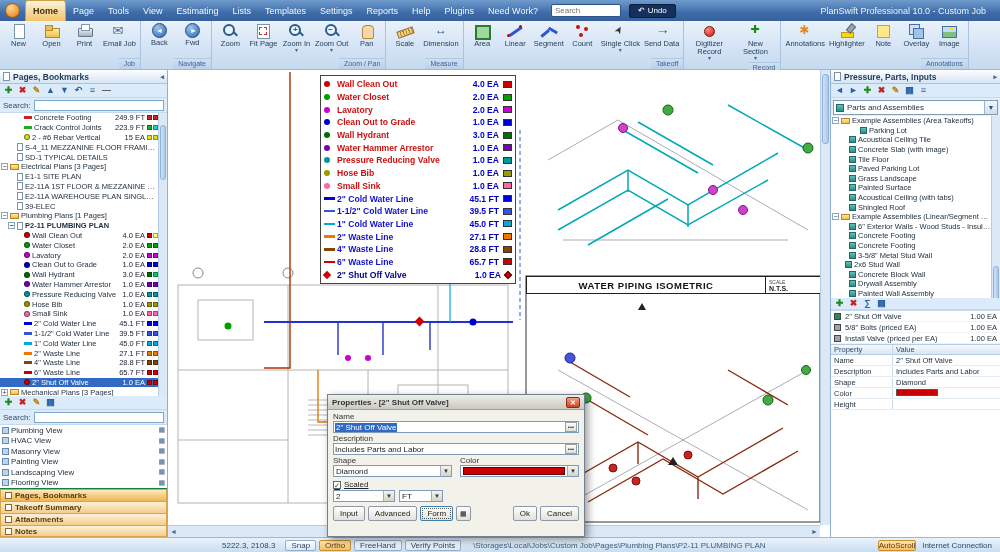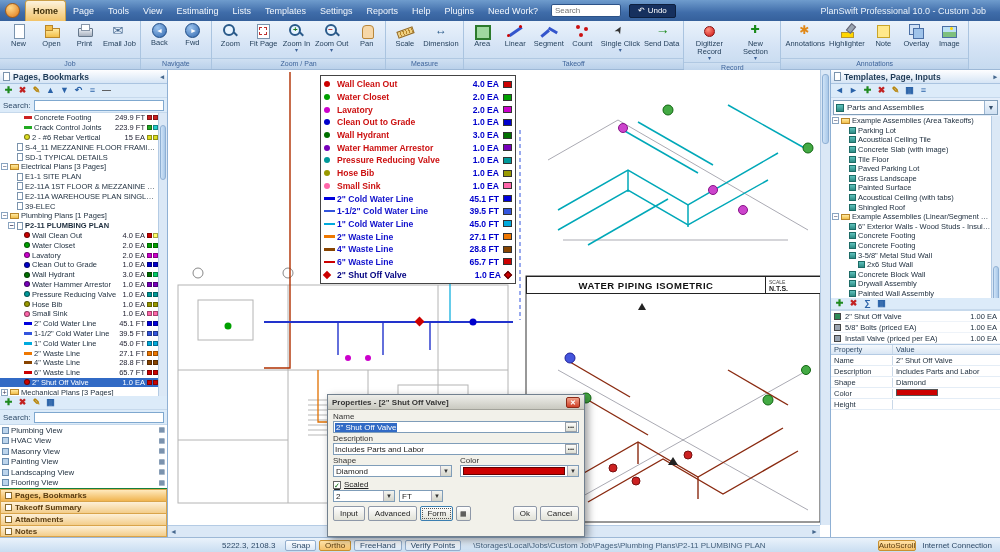--- a/index.html
+++ b/index.html
@@ -16,21 +16,21 @@
   .menu-tab.active { background:linear-gradient(#fdf3dd,#f4c express 268); background:linear-gradient(#fdf3dd,#f2c368); color:#40300a;
     border:1px solid #caa04a; border-bottom:none; border-radius:3px 3px 0 0; font-weight:bold; }
   .menu-search { width:70px; height:13px; border:1px solid #2d5档388; border:1px solid #2d5388; border-radius:2px; font-size:8px; padding:0 3px; margin-left:6px; }
   .undo-btn { margin-left:8px; height:14px; background:#16305e; border:1px solid #0d1f3e; color:#fff;
     font-size:8px; padding:0 8px; display:flex; align-items:center; gap:3px; border-radius:2px; }
   .win-title { margin-left:auto; padding-right:14px; font-size:9px; color:#eaf2fb; }
 
   
   .ribbon { position:absolute; left:0; top:21px; width:1000px; height:49px; display:flex;
     background:linear-gradient(#eaf2fb,#d4e3f5 55%,#c6daef); border-bottom:1px solid #9db8d6; }
-  .rgroup { display:flex; flex-direction:column; border-right:1px solid #aac4e0; }
+  .rgroup { display:flex; flex-direction:column; border-right:1px solid #aac4e0;align-items:flex-end; }
   .rbtns { flex:1; display:flex; align-items:flex-start; padding:1px 2px 0; }
   .rbtn { min-width:33px; max-width:46px; display:flex; flex-direction:column; align-items:center;
     font-size:7.5px; color:#1f3b57; text-align:center; line-height:1.05; padding:1px 2px; border-radius:2px; }
   .rbl { margin-top:1px; }
   .da { font-size:6px; color:#3e649a; line-height:5px; }
   .rlabel { font-size:7px; color:#3e649a; text-align:center; background:linear-gradient(#cfe0f2,#bad1ea);
     border-top:1px solid #b0c8e2; padding:1px 5px 2px; white-space:nowrap; }
 
   
   .ico { width:16px; height:16px; position:relative; display:block; flex:none; }
@@ -976,21 +976,21 @@
       <span class="flex1"></span>
       <button class="dbtn">Ok</button>
       <button class="dbtn">Cancel</button>
     </div>
   </div>
 </div>
 
 <div class="rpanel">
   <div class="phead">
     <span class="phico"></span>
-    <span>Templates, Page, Inputs</span>
+    <span>Pressure, Parts, Inputs</span>
     <span class="parrow">▸</span>
   </div>
   <div class="ptool">
       <span class="tico" style="color: rgb(42, 98, 168);">◄</span>
       <span class="tico" style="color: rgb(42, 98, 168);">►</span>
       <span class="tico" style="color: rgb(31, 138, 31);">✚</span>
       <span class="tico" style="color: rgb(194, 34, 34);">✖</span>
       <span class="tico" style="color: rgb(184, 134, 11);">✎</span>
       <span class="tico" style="color: rgb(42, 98, 168);">▦</span>
       <span class="tico" style="color: rgb(42, 98, 168);">≡</span>
@@ -1000,21 +1000,21 @@
     <span>Parts and Assemblies</span>
     <span class="cdd">▼</span>
   </div>
   <div class="treewrap">
     <div class="tree">
         <div class="trow rtrow" style="padding-left: 1px;">
           <span class="exp">−</span>
           <span class="nico ni-folder"></span>
           <span class="lbl">Example Assemblies (Area Takeoffs)</span>
         </div>
-        <div class="trow rtrow" style="padding-left: 9px;">
+        <div class="trow rtrow" style="padding-left: 20px;">
           <span class="exp-sp"></span>
           <span class="nico ni-assembly"></span>
           <span class="lbl">Parking Lot</span>
         </div>
         <div class="trow rtrow" style="padding-left: 9px;">
           <span class="exp-sp"></span>
           <span class="nico ni-assembly"></span>
           <span class="lbl">Acoustical Ceiling Tile</span>
         </div>
         <div class="trow rtrow" style="padding-left: 9px;">
@@ -1070,21 +1070,21 @@
         <div class="trow rtrow" style="padding-left: 9px;">
           <span class="exp-sp"></span>
           <span class="nico ni-assembly"></span>
           <span class="lbl">Concrete Footing</span>
         </div>
         <div class="trow rtrow" style="padding-left: 9px;">
           <span class="exp-sp"></span>
           <span class="nico ni-assembly"></span>
           <span class="lbl">3-5/8" Metal Stud Wall</span>
         </div>
-        <div class="trow rtrow" style="padding-left: 18px;">
+        <div class="trow rtrow" style="padding-left: 5px;">
           <span class="exp-sp"></span>
           <span class="nico ni-assembly"></span>
           <span class="lbl">2x6 Stud Wall</span>
         </div>
         <div class="trow rtrow" style="padding-left: 9px;">
           <span class="exp-sp"></span>
           <span class="nico ni-assembly"></span>
           <span class="lbl">Concrete Block Wall</span>
         </div>
         <div class="trow rtrow" style="padding-left: 9px;">

